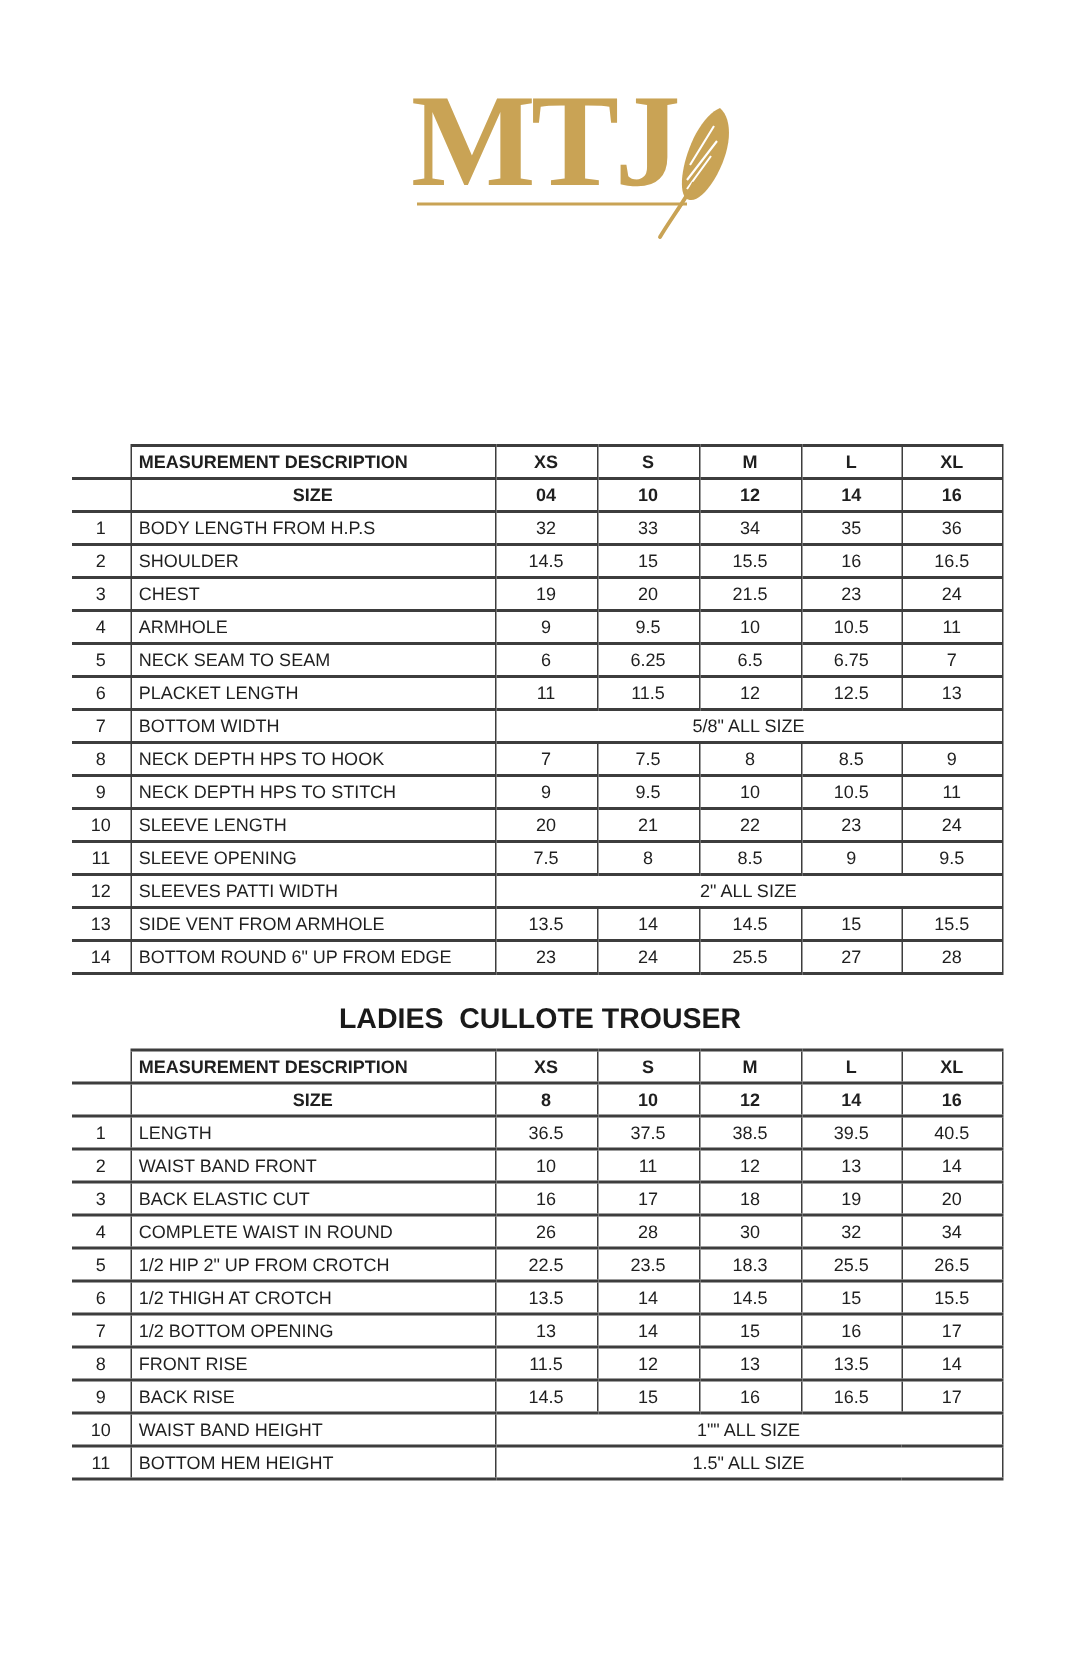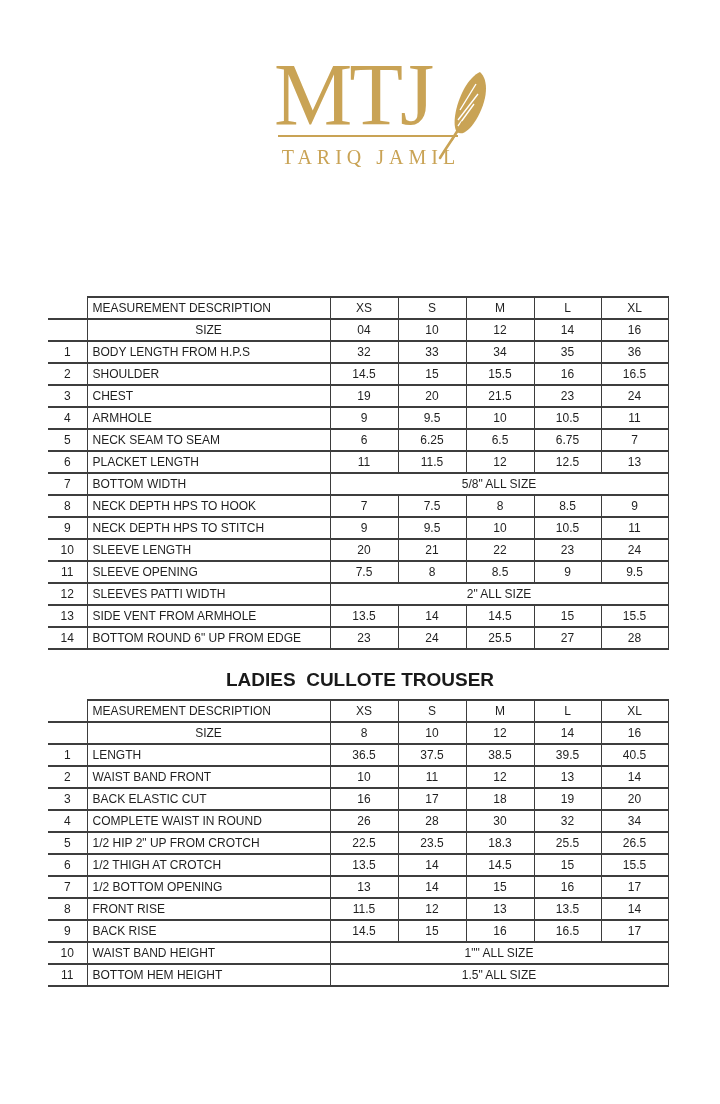--- a/index.html
+++ b/index.html
@@ -6,21 +6,21 @@
   body{
     width:720px;height:1104px;background:#ffffff;overflow:hidden;
     font-family:"Liberation Sans",sans-serif;color:#1f1f1f;
   }
   .page{position:relative;width:720px;height:1104px;background:#fff;}
 
   
   .logo{position:absolute;top:58px;left:278px;width:184px;height:130px;}
   .mtj{
     position:absolute;top:-7px;left:-4px;font-family:"Liberation Serif",serif;
-    font-size:88px;line-height:1;font-weight:400;color:#c9a355;letter-spacing:-3px;
+    font-size:88px;line-height:1;font-weight:700;color:#c9a355;letter-spacing:-3px;
     white-space:nowrap;
   }
   .logo-underline{position:absolute;top:77px;left:0;width:180px;height:2px;background:#c9a355;}
   .logo-sub{
     position:absolute;top:88px;left:0;width:186px;text-align:center;
     font-family:"Liberation Serif",serif;font-size:20px;color:#c9a355;
     letter-spacing:5px;white-space:nowrap;
   }
   .quill{position:absolute;top:12px;right:-28px;width:54px;height:90px;}
 
@@ -42,37 +42,36 @@
   td{
     border:1px solid #3d3d3d;border-top-width:2px;border-bottom-width:2px;
     height:20px;line-height:20px;font-size:12px;color:#1f1f1f;
     text-align:center;vertical-align:middle;overflow:hidden;white-space:nowrap;
     padding:0;
   }
   td.desc{text-align:left;padding-left:5px;}
   td.num{border-left:none;}
   td.corner{border-left:none;border-top:none;}
   td.hdr{font-weight:700;}
-  tr.hdr-row td{font-weight:400;}
+  tr.hdr-row td{font-weight:700;}
 </style>
 </head>
 <body>
 
 <div class="page">
 
   <div class="logo">
     <div class="mtj">MTJ</div>
     <svg class="quill" viewBox="0 0 54 90" xmlns="http://www.w3.org/2000/svg">
       <path d="M44,2 C53,10 52,30 40,50 C33,61 26,66 21,62 C16,56 19,36 28,19 C33,10 39,4 44,2 Z" fill="#c9a355"></path>
       <path d="M40,14 L24,40 M42,24 L22,50 M38,34 L22,56" stroke="#ffffff" stroke-width="1.4" fill="none"></path>
       <path d="M22,60 C16,70 10,78 4,88" stroke="#c9a355" stroke-width="2.6" fill="none" stroke-linecap="round"></path>
       <path d="M26,52 C23,58 20,64 16,70" stroke="#c9a355" stroke-width="1.6" fill="none" stroke-linecap="round"></path>
     </svg>
     <div class="logo-underline"></div>
-    <div class="logo-sub">TARIQ JAMIL</div>
   </div>
 
 
   <div id="table1" class="size-table">
       <table>
         <colgroup>
           <col style="width: 39px;">
           <col style="width: 243px;">
           <col style="width: 68px;">
           <col style="width: 68px;">

